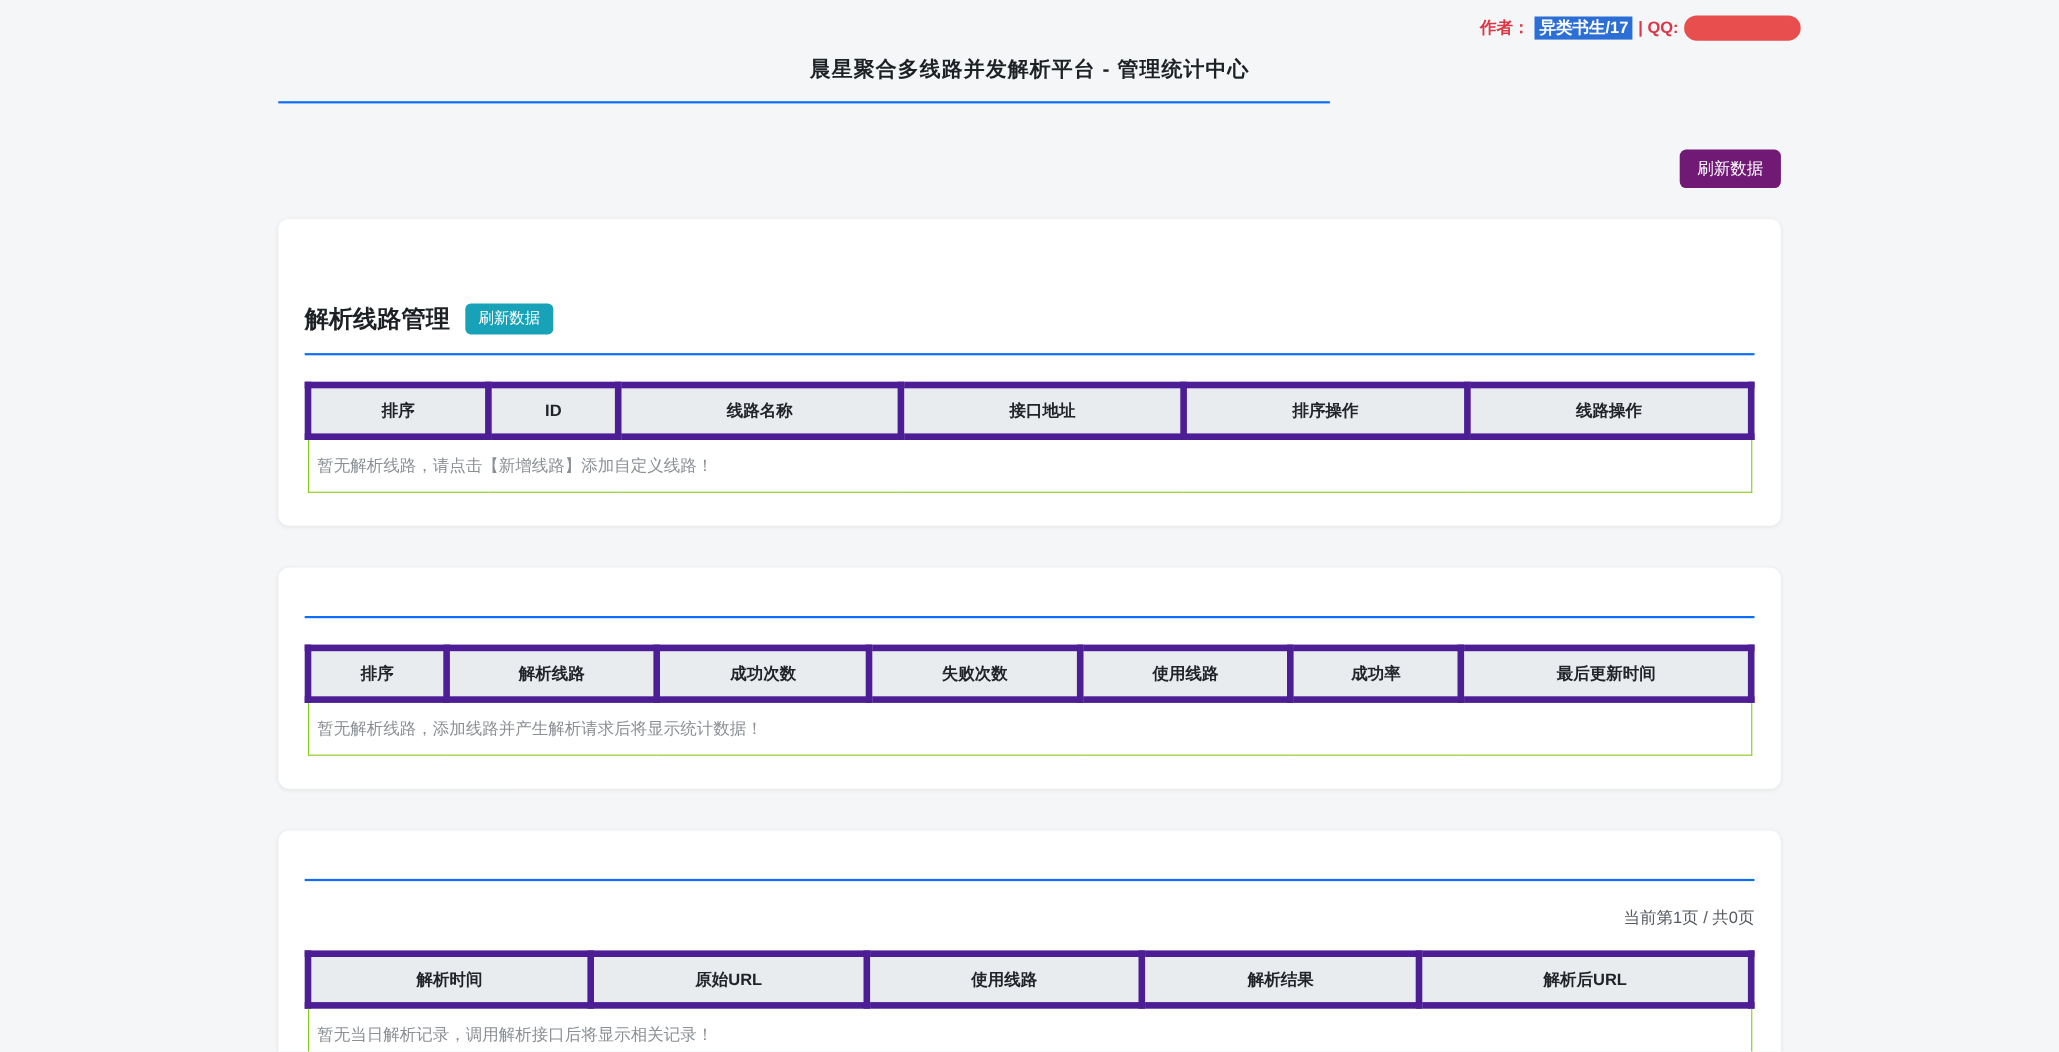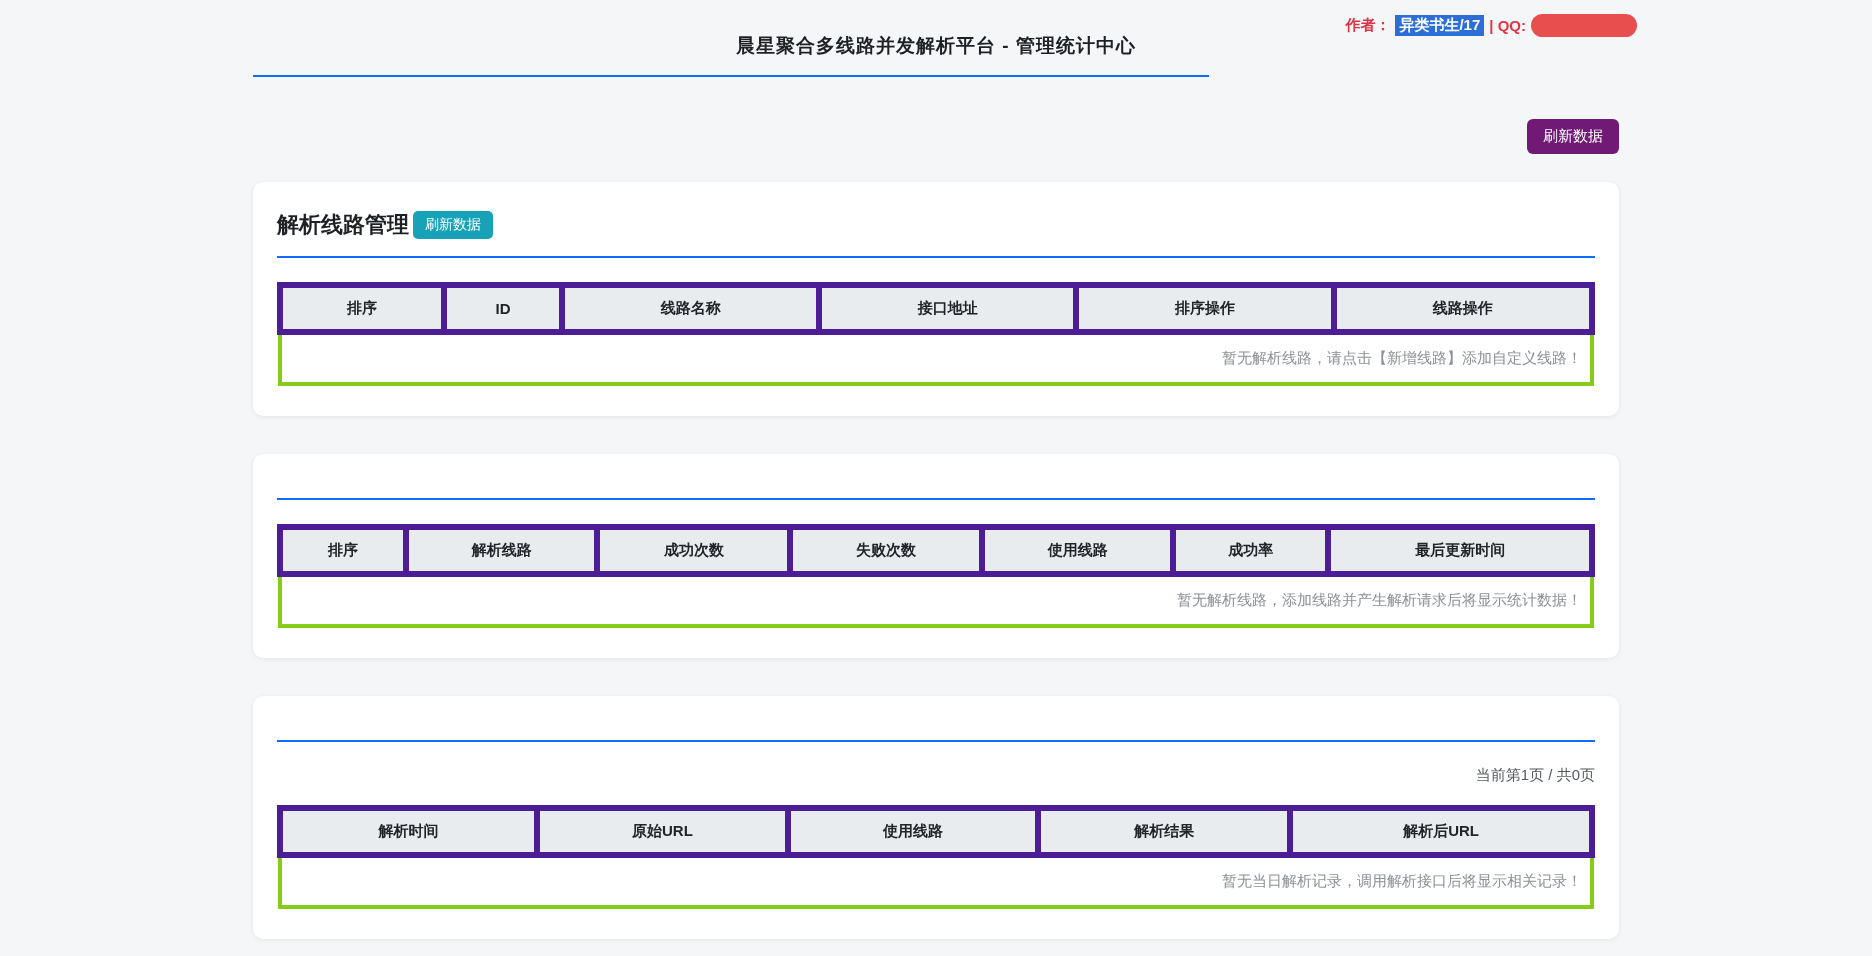--- a/index.html
+++ b/index.html
@@ -17,21 +17,21 @@
   }
   .container {
     width: 1366px;
     margin: 0 auto;
     position: relative;
   }
 
   
   .header {
     position: relative;
-    padding-top: 22px;
+    padding-top: 39px;
   }
   .page-title {
     margin: 11px;
     text-align: center;
     font-size: 19px;
     font-weight: bold;
     color: #1d2125;
     letter-spacing: 1px;
   }
   .title-underline {
@@ -93,21 +93,22 @@
   .card {
     background: #ffffff;
     border-radius: 10px;
     box-shadow: 0 1px 5px rgba(0,0,0,0.08);
     padding: 28px 24px 30px 24px;
     margin-bottom: 38px;
   }
   .card-header {
     display: flex;
     align-items: center;
-    gap: 4px;
+    gap: 14px;
+    margin-top: 48px;
   }
   .card-title {
     margin: 0;
     font-size: 22px;
     font-weight: bold;
     color: #1d2125;
   }
   .card-divider {
     border: 0;
     border-bottom: 2px solid #0d6efd;
@@ -122,22 +123,22 @@
   }
   table.data-table th {
     background: #e9ecef;
     border: 6px solid #4c1d95;
     font-weight: bold;
     text-align: center;
     padding: 11px 8px;
     color: #212529;
   }
   table.data-table td.empty-cell {
-    border: 4px solid #84cc16;
-    text-align: right;
+    border: 1px solid #84cc16;
+    text-align: left;
     color: #8b9095;
     padding: 14px 8px;
   }
 
   .pagination-info {
     text-align: right;
     color: #555a60;
     font-size: 15px;
     margin: 0 0 20px 0;
   }

